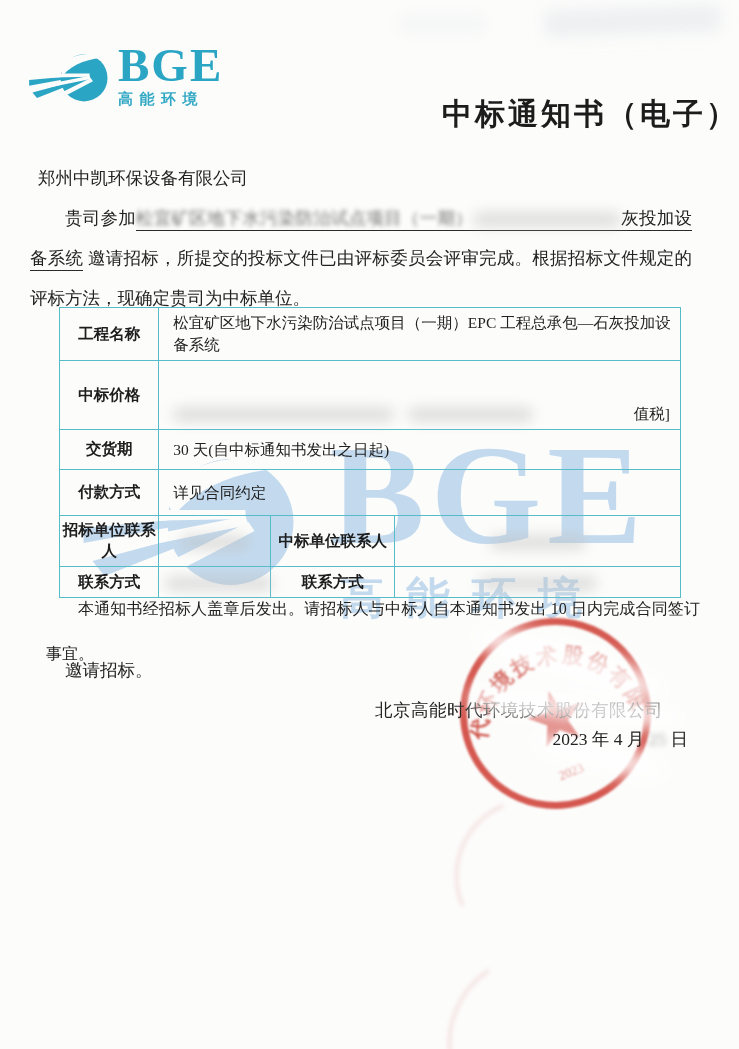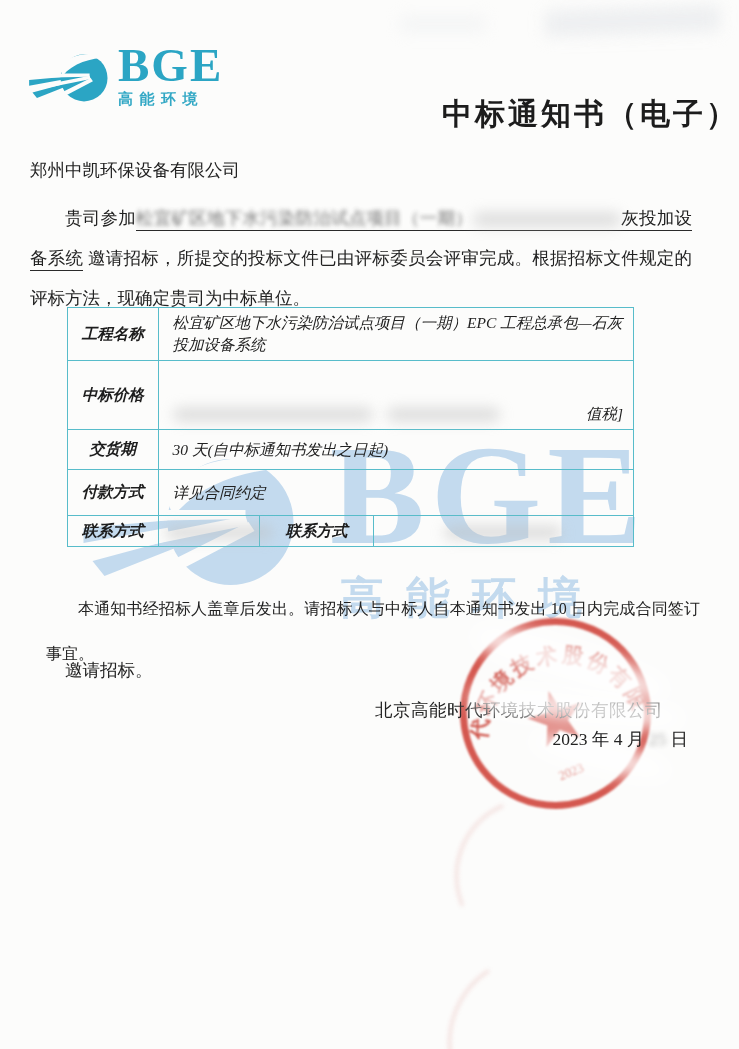--- a/index.html
+++ b/index.html
@@ -10,30 +10,30 @@
   }
   
   .logo{position:absolute;left:28px;top:40px;display:flex;align-items:flex-start;z-index:2;}
   .logo-icon{width:84px;height:78px;}
   .logo-text{margin-left:6px;margin-top:4px;}
   .logo-bge{font-size:47px;font-weight:bold;color:#2ba5c4;line-height:.92;letter-spacing:2px;}
   .logo-sub{font-size:15px;font-weight:bold;color:#33a8c5;letter-spacing:6.5px;margin-top:3px;}
   .title{position:absolute;left:0;top:94px;width:100%;text-align:right;
     font-size:30px;font-weight:bold;letter-spacing:3px;color:#1c1c1c;margin:0;z-index:2;}
   
-  .recipient{position:absolute;left:30px;top:158px;font-size:17.5px;margin:0;z-index:2;}
+  .recipient{position:absolute;left:30px;top:158px;font-size:17.5px;margin:8px;z-index:2;}
   .intro{position:absolute;left:30px;top:198px;width:662px;font-size:17.5px;line-height:40px;
     text-align:justify;text-indent:2em;margin:0;z-index:2;}
   .u{border-bottom:1.3px solid #2a2a2a;padding-bottom:2px;}
   .blurtext{filter:blur(2.3px);color:#4a4a4a;opacity:.8;}
   .blob{display:inline-block;height:13px;background:#bfbfbf;border-radius:7px;
     filter:blur(7px);opacity:.55;vertical-align:middle;}
   
-  .info-table{position:absolute;left:67px;top:307px;width:567px;border-collapse:collapse;
-    z-index:2;font-size:15.5px;table-layout:fixed;font-style:italic;}
+  .info-table{position:absolute;left:59px;top:307px;width:622px;border-collapse:collapse;
+    z-index:2;font-size:15.5px;table-layout:fixed;}
   .info-table,.info-table td{border:1.6px solid #57bcca;}
   .info-table td{padding:4px 6px;background:transparent;}
   td.lbl{font-weight:bold;text-align:center;padding:4px 2px;color:#1d1d1d;}
   td.val{text-align:left;padding-left:14px;line-height:22px;}
   td.valc{text-align:center;}
   tr.r1{height:50px;} tr.r2{height:48px;} tr.r3{height:40px;}
   tr.r4{height:46px;} tr.r5{height:44px;} tr.r6{height:31px;}
   .price{display:flex;align-items:center;margin-top:38px;}
   .price .blob{margin-right:14px;}
   .price-tail{margin-left:auto;padding-right:4px;}
@@ -142,20 +142,26 @@
       </td>
     </tr>
     <tr class="r3">
       <td class="lbl">交货期</td>
       <td class="val" colspan="3">30 天(自中标通知书发出之日起)</td>
     </tr>
     <tr class="r4">
       <td class="lbl">付款方式</td>
       <td class="val" colspan="3">详见合同约定</td>
     </tr>
+    <tr class="r5">
+      <td class="lbl">招标单位联系人</td>
+      <td class="valc"><span class="blob" style="width:68px"></span></td>
+      <td class="lbl">中标单位联系人</td>
+      <td class="valc"><span class="blob" style="width:96px"></span></td>
+    </tr>
     <tr class="r6">
       <td class="lbl">联系方式</td>
       <td class="valc"><span class="blob" style="width:108px"></span></td>
       <td class="lbl">联系方式</td>
       <td class="valc"><span class="blob" style="width:118px"></span></td>
     </tr>
   </tbody>
     </table>
 
   <p class="closing">本通知书经招标人盖章后发出。请招标人与中标人自本通知书发出 10 日内完成合同签订事宜。</p>

